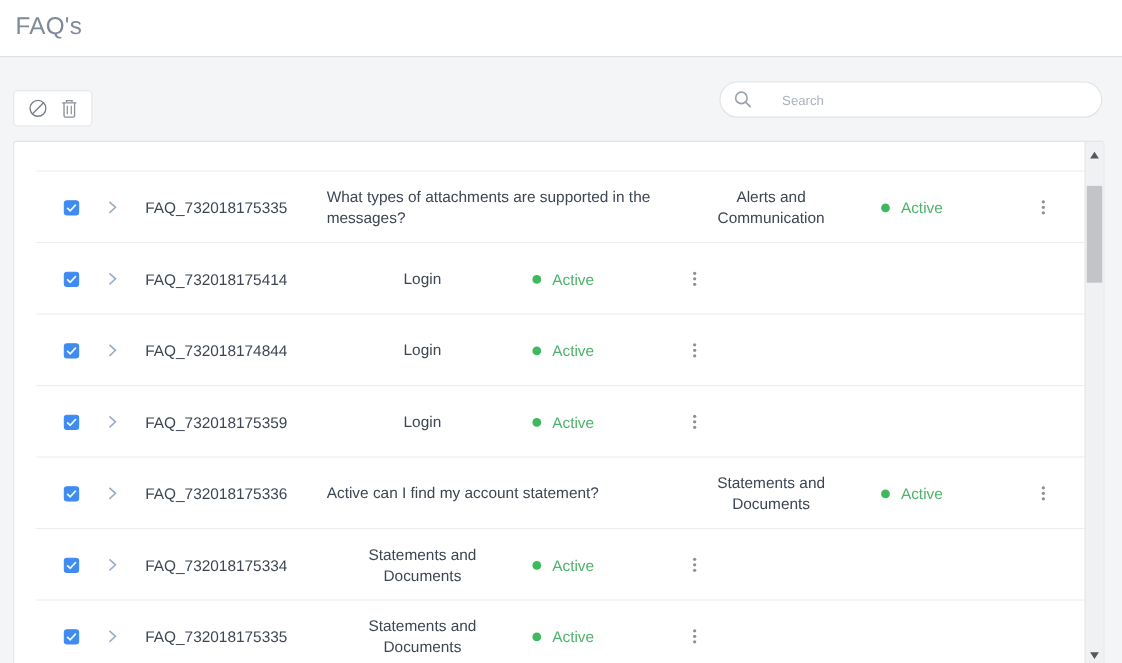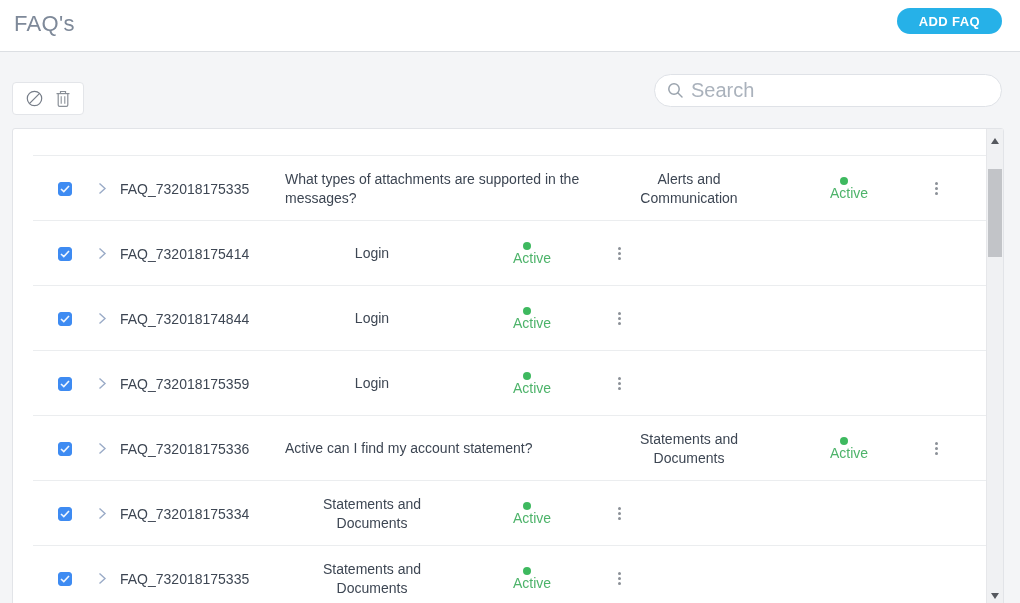--- a/index.html
+++ b/index.html
@@ -35,23 +35,23 @@
   }
   .tool-icon { display:flex; align-items:center; cursor:pointer; }
 
   
   .search-wrap {
     position:absolute; left:654px; top:74px; width:348px; height:33px;
     background:#ffffff; border:1px solid #dfe2e7; border-radius:17px;
     display:flex; align-items:center; padding:0 12px;
   }
   .search-wrap input {
-    border:none; outline:none; flex:1; margin-left:5px;
+    border:none; outline:none; flex:1; margin-left:25px;
     font-family:"Liberation Sans", sans-serif;
-    font-size:20px; color:#000000; background:transparent;
+    font-size:12px; color:#000000; background:transparent;
   }
   .search-wrap input::placeholder { color:#aab2bc; }
 
   
   .card {
     position:absolute; left:12px; top:128px; width:992px; height:600px;
     background:#ffffff; border:1px solid #e2e4e8; border-radius:3px;
   }
   .tbody { position:absolute; left:0; top:0; right:17px; }
   .spacer-row { height:27px; position:relative; }
@@ -63,24 +63,24 @@
   .cell-check { width:14px; margin-left:45px; }
   .cb {
     width:14px; height:14px; border-radius:3px; cursor:pointer;
     border:1px solid #b8c0cc; background:#fff;
     display:flex; align-items:center; justify-content:center;
   }
   .cb.on { background:#3e8bf2; border-color:#3e8bf2; }
   .cb svg { display:none; }
   .cb.on svg { display:block; }
   .cell-chevron { width:14px; margin-left:26px; display:flex; cursor:pointer; }
-  .cell-id { width:150px; margin-left:8px; font-size:14px; }
+  .cell-id { width:150px; margin-left:20px; font-size:14px; }
   .cell-question { width:302px; margin-left:15px; font-size:14px; line-height:1.35; }
   .cell-category { width:140px; margin-left:32px; font-size:14px; line-height:1.35;text-align:center; }
-  .cell-status { width:120px; margin-left:30px; display:flex; align-items:center;flex-direction:column; }
+  .cell-status { width:120px; margin-left:30px; display:flex; align-items:center; }
   .status-dot { width:8px; height:8px; border-radius:50%; background:#3eb95f; margin-right:10px; }
   .status-label { font-size:14px; color:#4db36a; }
   .cell-kebab { width:20px; margin-left:17px; display:flex; justify-content:center; }
   .kebab { display:flex; flex-direction:column; gap:2px; align-items:center; cursor:pointer; padding:3px; }
   .kebab i { width:3px; height:3px; border-radius:50%; background:#8b9097; }
 
   
   .scrollbar {
     position:absolute; top:0; right:0; bottom:0; width:17px;
     background:#f0f1f3; border-left:1px solid #e6e7ea;
@@ -89,21 +89,20 @@
     border-left:4px solid transparent; border-right:4px solid transparent; cursor:pointer; }
   .sb-up   { top:9px;   border-bottom:6px solid #55585e; }
   .sb-down { top:464px; border-top:6px solid #55585e; }
   .sb-thumb { position:absolute; top:40px; left:1px; width:14px; height:88px; background:#c2c4c8; cursor:pointer; }
 </style>
 </head>
 <body>
 
 <div class="topbar">
   <div class="page-title">FAQ's</div>
-  <button class="add-btn">ADD FAQ</button>
 </div>
 
 <div class="bulk-box">
   <span class="tool-icon">
     <svg width="19" height="19" viewBox="0 0 19 19">
       <circle cx="9.5" cy="9.5" r="7.2" fill="none" stroke="#767d88" stroke-width="1.2"></circle>
       <line x1="4.4" y1="14.6" x2="14.6" y2="4.4" stroke="#767d88" stroke-width="1.2"></line>
     </svg>
   </span>
   <span class="tool-icon">

